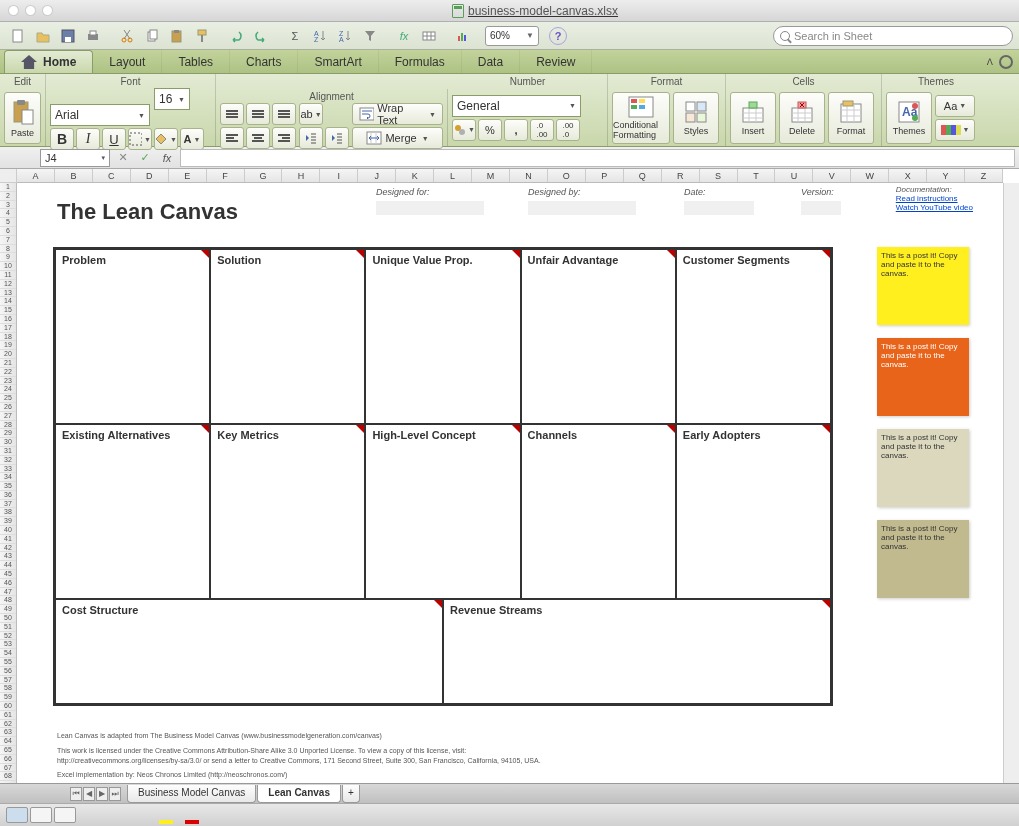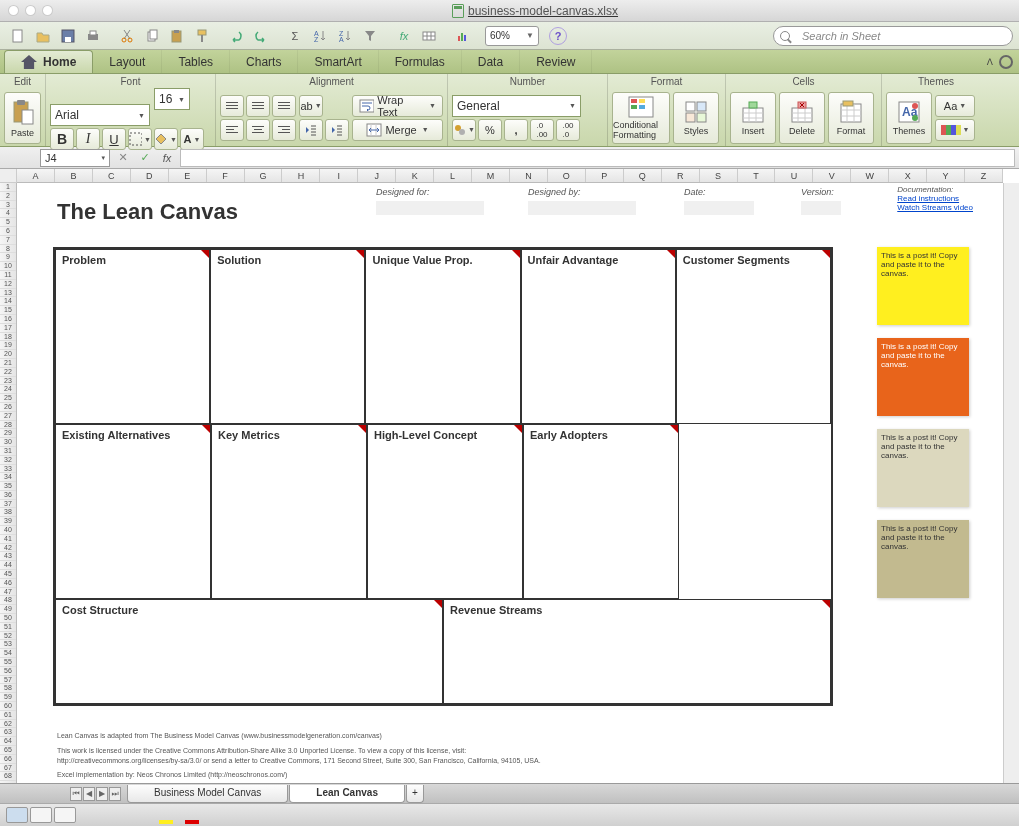--- a/index.html
+++ b/index.html
@@ -12,21 +12,21 @@
 .tb-title { flex: 1; text-align: center; font-size: 12px; color: #555; display: flex; align-items: center; justify-content: center; gap: 4px; }
 .tb-icon { width: 12px; height: 14px; border: 1px solid #5a9e5a; border-radius: 1px; position: relative; }
 .tb-icon::before { content:""; position:absolute; top:1px; left:1px; right:1px; height:3px; background:#5a9e5a; }
 
 
 .quickbar { height: 28px; background: linear-gradient(#e9efe3,#dce3d2); border-bottom: 1px solid #aab09e; display: flex; align-items: center; padding: 0 6px; gap: 1px; }
 .qbtn { width: 24px; height: 22px; border: 1px solid transparent; border-radius: 3px; display: flex; align-items: center; justify-content: center; color: #555; }
 .qsep { width: 8px; }
 .zoom-box { height: 20px; width: 54px; background: #fff; border: 1px solid #999; border-radius: 3px; font-size: 10px; display: flex; align-items: center; padding: 0 4px; justify-content: space-between; }
 .zoom-box span.arrow { font-size: 8px; color: #666; }
-.search-box { margin-left: auto; width: 240px; height: 20px; background: #fff; border: 1px solid #999; border-radius: 10px; display: flex; align-items: center; padding: 0 6px; gap: 12px; color: #888; font-size: 11px; font-style: italic; }
+.search-box { margin-left: auto; width: 240px; height: 20px; background: #fff; border: 1px solid #999; border-radius: 10px; display: flex; align-items: center; padding: 0 6px; gap: 4px; color: #888; font-size: 11px; }
 .mag { width: 10px; height: 10px; border: 1.5px solid #888; border-radius: 50%; position: relative; }
 .mag::after { content:""; position:absolute; width:5px; height:1.5px; background:#888; bottom:-2px; right:-3px; transform:rotate(45deg); }
 
 
 .ribbon-tabs { height: 24px; background: linear-gradient(#c2d39b,#aec284); display: flex; align-items: stretch; padding-left: 4px; border-bottom: 1px solid #8a9d68; }
 .rtab { padding: 4px 16px; font-size: 12px; color: #333; display: flex; align-items: center; border-right: 1px solid rgba(0,0,0,0.05); }
 .rtab.active { background: linear-gradient(#e3ebd4,#c9d7ab); border: 1px solid #8a9d68; border-bottom: none; border-radius: 4px 4px 0 0; font-weight: bold; }
 .rtab-home { width: 16px; height: 14px; background: #556; clip-path: polygon(50% 0, 100% 50%, 82% 50%, 82% 100%, 18% 100%, 18% 50%, 0 50%); margin-right: 6px; }
 .ribbon-right { margin-left: auto; display: flex; align-items: center; gap: 6px; padding-right: 6px; }
 .gear { width: 14px; height: 14px; border: 2px solid #666; border-radius: 50%; position: relative; }
@@ -92,21 +92,21 @@
 .p-tan1 { background: #dcd8be; top: 246px; }
 .p-tan2 { background: #c2ba8f; top: 337px; }
 
 .footnotes { position: absolute; top: 548px; left: 40px; font: 7px Arial; color: #555; line-height: 1.4; width: 760px; }
 .footnotes p { margin-bottom: 5px; }
 
 
 .tabstrip { height: 20px; background: linear-gradient(#d8d8d8,#c0c0c0); display: flex; align-items: center; padding-left: 70px; border-top: 1px solid #999; }
 .nav-arrows { display: flex; gap: 1px; margin-right: 6px; }
 .nav-arrows div { width: 12px; height: 14px; background: #eee; border: 1px solid #999; font-size: 8px; display: flex; align-items: center; justify-content: center; color: #666; }
-.sheet-tab { height: 18px; background: linear-gradient(#fdfdfd,#e8e8e8); border: 1px solid #999; border-top: none; border-radius: 0 0 4px 4px; padding: 2px 26px; font-size: 10px; margin-right: 1px; }
+.sheet-tab { height: 18px; background: linear-gradient(#fdfdfd,#e8e8e8); border: 1px solid #999; border-top: none; border-radius: 0 0 4px 4px; padding: 2px 10px; font-size: 10px; margin-right: 1px; }
 .sheet-tab.active { background: #fff; font-weight: bold; }
 .sheet-tab.add { width: 18px; padding: 2px 4px; text-align: center; }
 
 
 .statusbar { height: 23px; background: linear-gradient(#e8e8e8,#d0d0d0); border-top: 1px solid #aaa; display: flex; align-items: center; padding: 0 6px; gap: 2px; }
 .view-btn { width: 22px; height: 16px; border: 1px solid #999; background: #f5f5f5; border-radius: 2px; }
 .view-btn.active { background: #cde; }
 
 svg { display: block; }
 </style>
@@ -298,21 +298,21 @@
             </div>
           <div class="rbtn rbtn-sm">
               <span style="font-weight:bold;">A</span>
               <div class="color-swatch" style="background:#d00;position:absolute;bottom:2px;"></div>
               <span class="drop-arrow">▼</span>
             </div>
         </div>
       </div>
     </div>
   </div>
-  <div class="rgroup" style="width:232px;">
+  <div class="rgroup" style="width:232px;margin-top:15px;">
     <div class="rgroup-title">Alignment</div>
     <div class="rgroup-body">
       <div class="stack">
         <div class="row">
           <div class="rbtn rbtn-sm">
               <div class="align-bars">
                 <div></div>
                 <div></div>
                 <div></div>
               </div>
@@ -629,21 +629,21 @@
     <div class="meta-label" style="top:4px;left:511px;">Designed by:</div>
     <div class="meta-box" style="top:18px;left:511px;"></div>
     <div class="meta-label" style="top:4px;left:667px;">Date:</div>
     <div class="meta-box" style="top:18px;left:667px;width:70px;"></div>
     <div class="meta-label" style="top:4px;left:784px;">Version:</div>
     <div class="meta-box" style="top:18px;left:784px;width:40px;"></div>
 
     <div class="doc-links">
       <span class="hd">Documentation:</span>
       <a>Read instructions</a>
-      <a>Watch Streams video</a>
+      <a>Watch YouTube video</a>
     </div>
 
     <div class="canvas-grid">
       <div class="crow r1">
         <div class="cell">
             <div class="cell-h">Problem</div>
           </div>
         <div class="cell">
             <div class="cell-h">Solution</div>
           </div>
@@ -659,20 +659,23 @@
       </div>
       <div class="crow r2">
         <div class="cell">
             <div class="cell-h">Existing Alternatives</div>
           </div>
         <div class="cell">
             <div class="cell-h">Key Metrics</div>
           </div>
         <div class="cell">
             <div class="cell-h">High-Level Concept</div>
+          </div>
+        <div class="cell">
+            <div class="cell-h">Channels</div>
           </div>
         <div class="cell">
             <div class="cell-h">Early Adopters</div>
           </div>
       </div>
       <div class="crow r3">
         <div class="cell">
             <div class="cell-h">Cost Structure</div>
           </div>
         <div class="cell">

